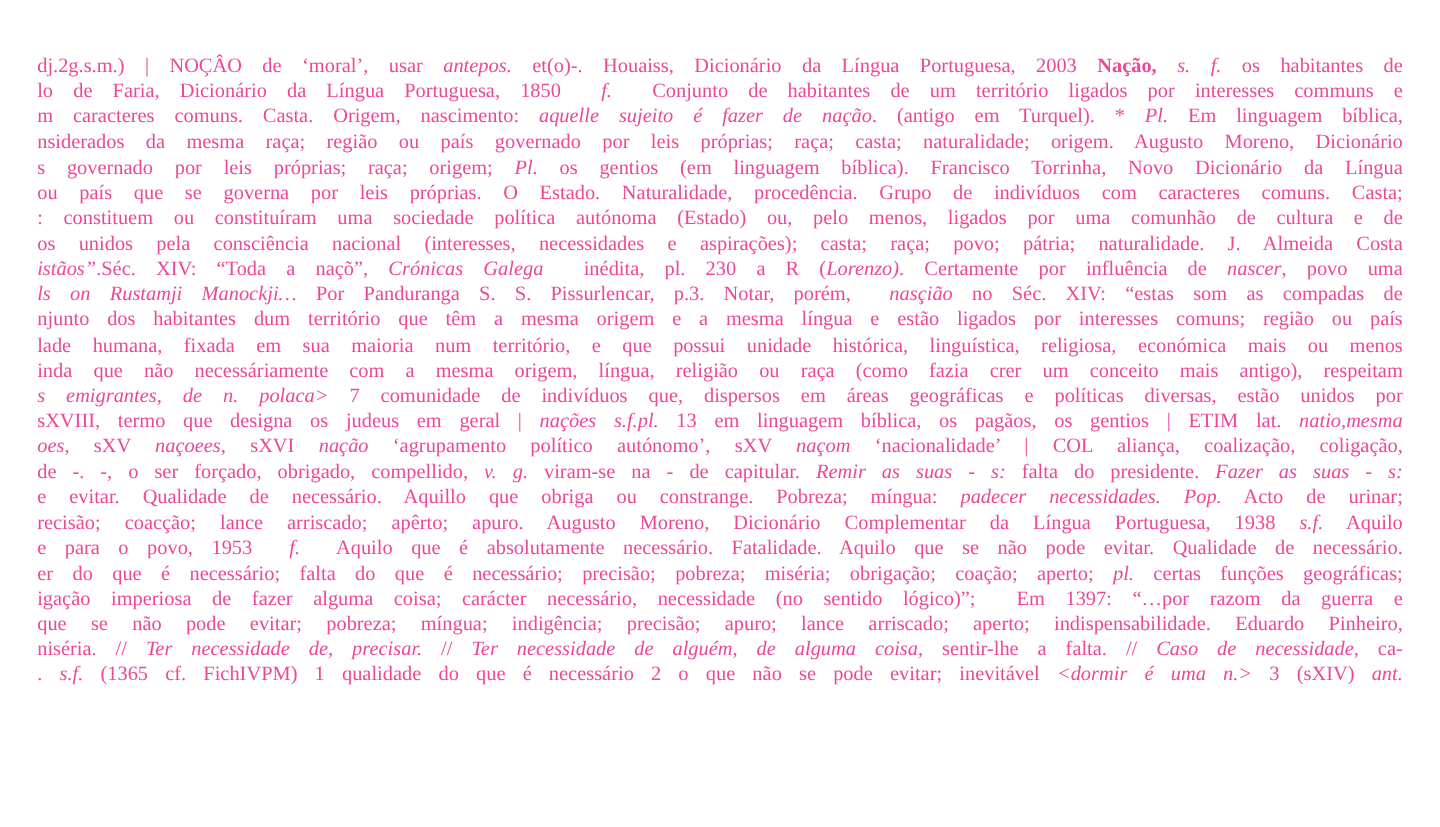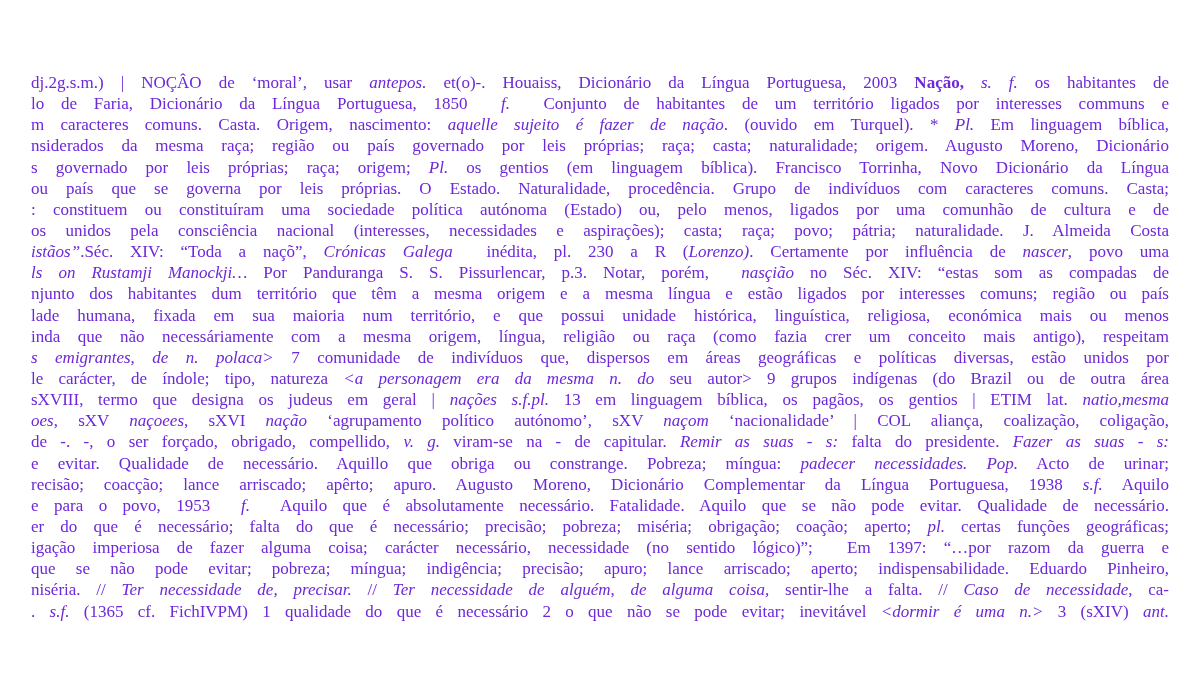--- a/index.html
+++ b/index.html
@@ -35,36 +35,35 @@
     text-align-last: justify;
   }
   .line span { white-space: pre-wrap; }
   .line .i { font-style: italic; }
   .line .b { font-weight: bold; }
 </style>
 </head>
 <body>
 
 <div class="page">
-  <div class="text-block" style="color: #6d28d9; margin-top: 28px;">
+  <div class="text-block" style="color: #ec4899;">
       <div class="line"><span>dj.2g.s.m.) | NOÇÂO de ‘moral’, usar </span><span class="i">antepos.</span><span> et(o)-. Houaiss, Dicionário da Língua Portuguesa, 2003 </span><span class="b">Nação,</span><span> </span><span class="i">s. f.</span><span> os habitantes de</span></div>
       <div class="line"><span>lo de Faria, Dicionário da Língua Portuguesa, 1850  </span><span class="i">f.</span><span>  Conjunto de habitantes de um território ligados por interesses communs e</span></div>
-      <div class="line"><span>m caracteres comuns. Casta. Origem, nascimento: </span><span class="i">aquelle sujeito é fazer de nação</span><span>. (ouvido em Turquel). * </span><span class="i">Pl.</span><span> Em linguagem bíblica,</span></div>
+      <div class="line"><span>m caracteres comuns. Casta. Origem, nascimento: </span><span class="i">aquelle sujeito é fazer de nação</span><span>. (antigo em Turquel). * </span><span class="i">Pl.</span><span> Em linguagem bíblica,</span></div>
       <div class="line"><span>nsiderados da mesma raça; região ou país governado por leis próprias; raça; casta; naturalidade; origem. Augusto Moreno, Dicionário</span></div>
       <div class="line"><span>s governado por leis próprias; raça; origem; </span><span class="i">Pl.</span><span> os gentios (em linguagem bíblica). Francisco Torrinha, Novo Dicionário da Língua</span></div>
       <div class="line"><span>ou país que se governa por leis próprias. O Estado. Naturalidade, procedência. Grupo de indivíduos com caracteres comuns. Casta;</span></div>
       <div class="line"><span>: constituem ou constituíram uma sociedade política autónoma (Estado) ou, pelo menos, ligados por uma comunhão de cultura e de</span></div>
       <div class="line"><span>os unidos pela consciência nacional (interesses, necessidades e aspirações); casta; raça; povo; pátria; naturalidade. J. Almeida Costa</span></div>
       <div class="line"><span class="i">istãos”</span><span>.Séc. XIV: “Toda a naçõ”, </span><span class="i">Crónicas Galega</span><span>  inédita, pl. 230 a R (</span><span class="i">Lorenzo)</span><span>. Certamente por influência de </span><span class="i">nascer</span><span>, povo uma</span></div>
       <div class="line"><span class="i">ls on Rustamji Manockji…</span><span> Por Panduranga S. S. Pissurlencar, p.3. Notar, porém,  </span><span class="i">nasçião</span><span> no Séc. XIV: “estas som as compadas de</span></div>
       <div class="line"><span>njunto dos habitantes dum território que têm a mesma origem e a mesma língua e estão ligados por interesses comuns; região ou país</span></div>
       <div class="line"><span>lade humana, fixada em sua maioria num território, e que possui unidade histórica, linguística, religiosa, económica mais ou menos</span></div>
       <div class="line"><span>inda que não necessáriamente com a mesma origem, língua, religião ou raça (como fazia crer um conceito mais antigo), respeitam</span></div>
       <div class="line"><span class="i">s emigrantes, de n. polaca&gt;</span><span> 7 comunidade de indivíduos que, dispersos em áreas geográficas e políticas diversas, estão unidos por</span></div>
-      <div class="line"><span>le carácter, de índole; tipo, natureza </span><span class="i">&lt;a personagem era da mesma n. do</span><span> seu autor&gt; 9 grupos indígenas (do Brazil ou de outra área</span></div>
       <div class="line"><span>sXVIII, termo que designa os judeus em geral | </span><span class="i">nações s.f.pl.</span><span> 13 em linguagem bíblica, os pagãos, os gentios | ETIM lat. </span><span class="i">natio,mesma</span></div>
       <div class="line"><span class="i">oes</span><span>, sXV </span><span class="i">naçoees</span><span>, sXVI </span><span class="i">nação</span><span> ‘agrupamento político autónomo’, sXV </span><span class="i">naçom</span><span> ‘nacionalidade’ | COL aliança, coalização, coligação,</span></div>
       <div class="line"><span>de -. -, o ser forçado, obrigado, compellido, </span><span class="i">v. g.</span><span> viram-se na - de capitular. </span><span class="i">Remir as suas - s:</span><span> falta do presidente. </span><span class="i">Fazer as suas - s:</span></div>
       <div class="line"><span>e evitar. Qualidade de necessário. Aquillo que obriga ou constrange. Pobreza; míngua: </span><span class="i">padecer necessidades. Pop.</span><span> Acto de urinar;</span></div>
       <div class="line"><span>recisão; coacção; lance arriscado; apêrto; apuro. Augusto Moreno, Dicionário Complementar da Língua Portuguesa, 1938 </span><span class="i">s.f.</span><span> Aquilo</span></div>
       <div class="line"><span>e para o povo, 1953  </span><span class="i">f.</span><span>  Aquilo que é absolutamente necessário. Fatalidade. Aquilo que se não pode evitar. Qualidade de necessário.</span></div>
       <div class="line"><span>er do que é necessário; falta do que é necessário; precisão; pobreza; miséria; obrigação; coação; aperto; </span><span class="i">pl.</span><span> certas funções geográficas;</span></div>
       <div class="line"><span>igação imperiosa de fazer alguma coisa; carácter necessário, necessidade (no sentido lógico)”;  Em 1397: “…por razom da guerra e</span></div>
       <div class="line"><span>que se não pode evitar; pobreza; míngua; indigência; precisão; apuro; lance arriscado; aperto; indispensabilidade. Eduardo Pinheiro,</span></div>
       <div class="line"><span>niséria. // </span><span class="i">Ter necessidade de, precisar.</span><span> // </span><span class="i">Ter necessidade de alguém, de alguma coisa,</span><span> sentir-lhe a falta. // </span><span class="i">Caso de necessidade</span><span>, ca-</span></div>

